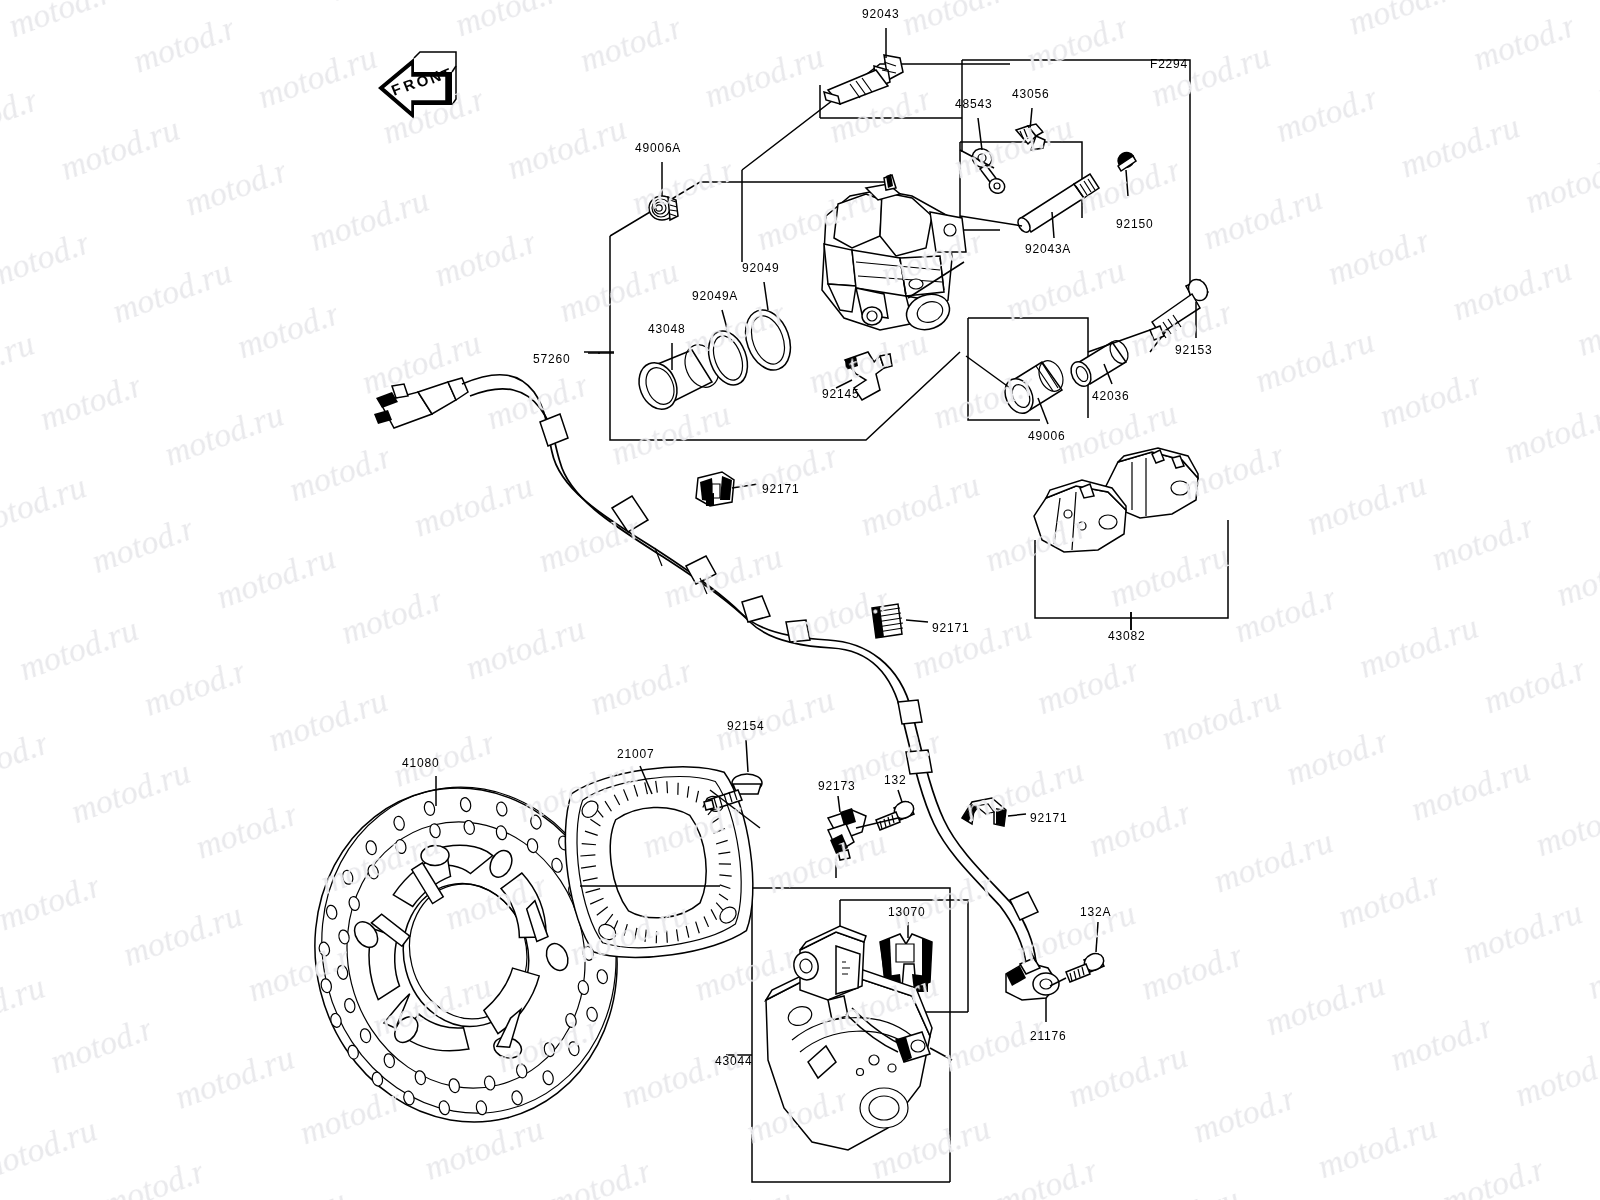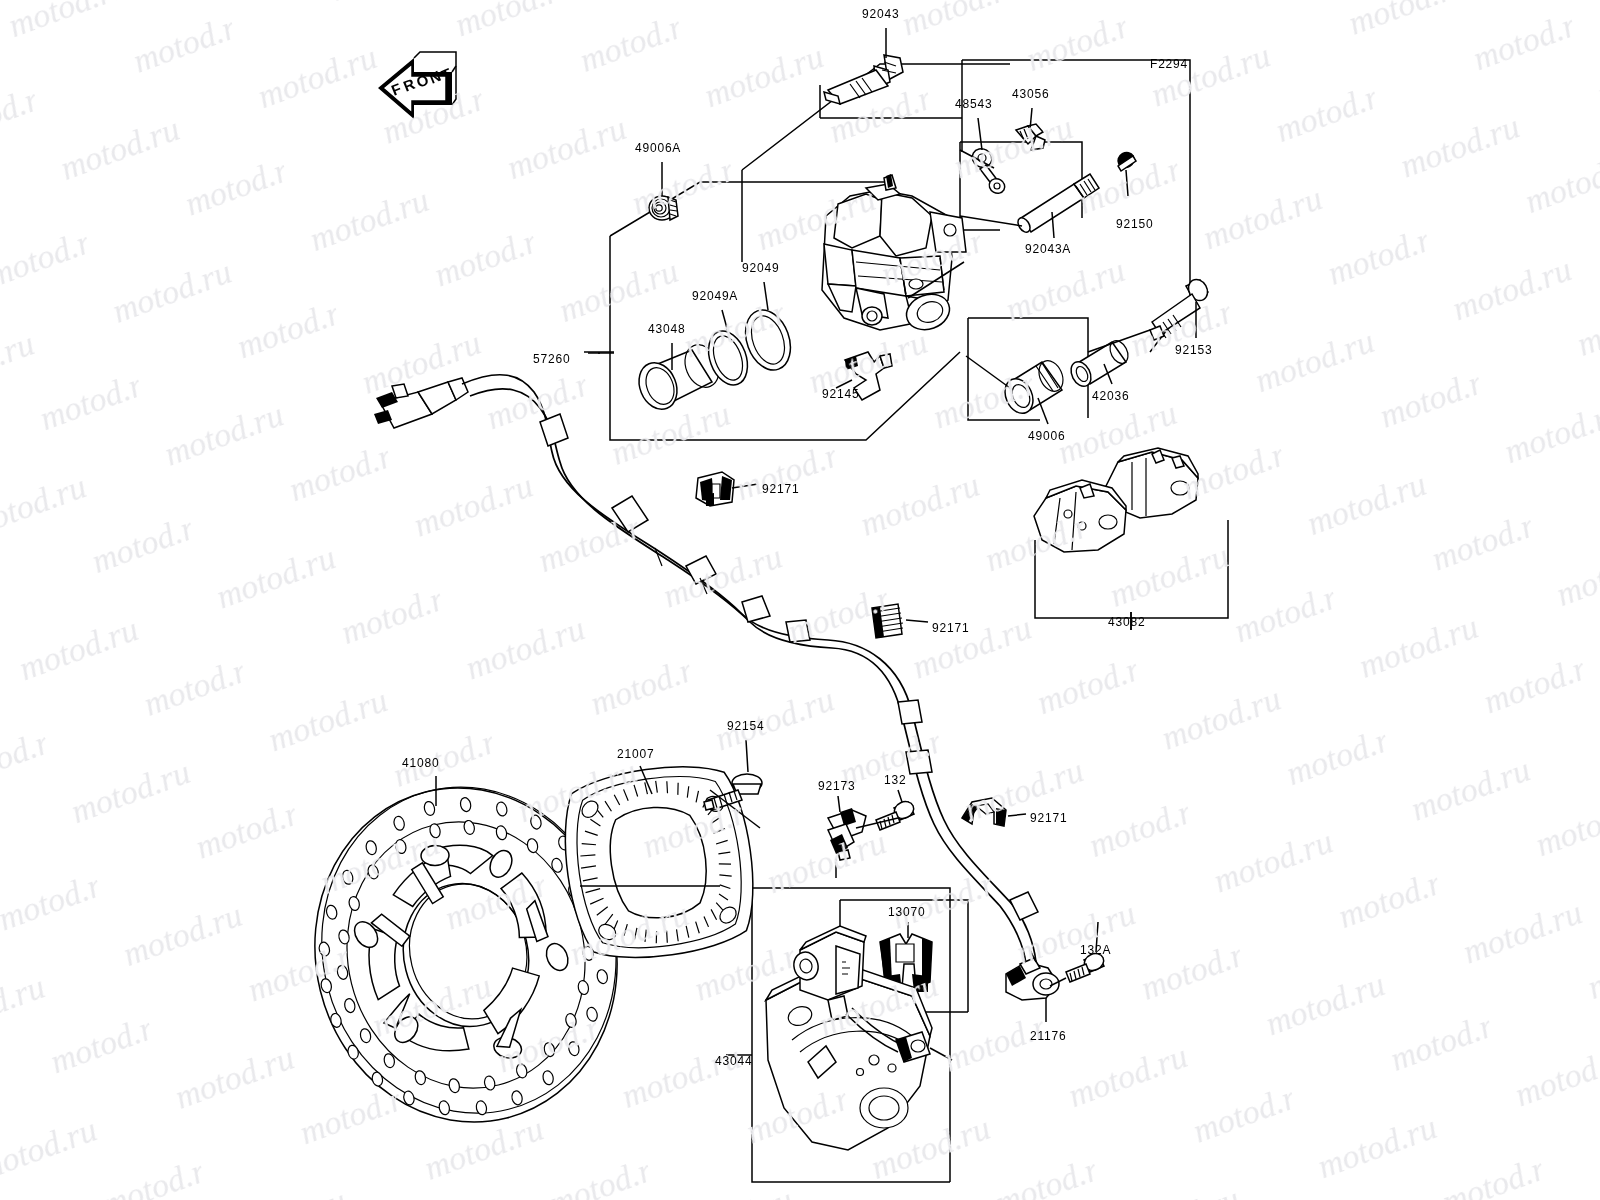--- a/index.html
+++ b/index.html
@@ -542,27 +542,27 @@
       <div class="lbl code" style="left: 1025px; top: 243px;">92043A</div>
       <div class="lbl code" style="left: 742px; top: 262px;">92049</div>
       <div class="lbl code" style="left: 692px; top: 290px;">92049A</div>
       <div class="lbl code" style="left: 648px; top: 323px;">43048</div>
       <div class="lbl code" style="left: 1175px; top: 344px;">92153</div>
       <div class="lbl code" style="left: 533px; top: 353px;">57260</div>
       <div class="lbl code" style="left: 1092px; top: 390px;">42036</div>
       <div class="lbl code" style="left: 782px; top: 388px; margin-left: 40px;">92145</div>
       <div class="lbl code" style="left: 1028px; top: 430px;">49006</div>
       <div class="lbl code" style="left: 762px; top: 483px;">92171</div>
-      <div class="lbl code" style="left: 1108px; top: 616px;">43082</div>
+      <div class="lbl code" style="left: 1108px; top: 630px;">43082</div>
       <div class="lbl code" style="left: 932px; top: 622px;">92171</div>
       <div class="lbl code" style="left: 727px; top: 720px;">92154</div>
       <div class="lbl code" style="left: 392px; top: 757px; margin-left: 10px;">41080</div>
       <div class="lbl code" style="left: 617px; top: 748px;">21007</div>
       <div class="lbl code" style="left: 818px; top: 780px;">92173</div>
       <div class="lbl code" style="left: 884px; top: 774px;">132</div>
       <div class="lbl code" style="left: 1030px; top: 812px;">92171</div>
       <div class="lbl code" style="left: 888px; top: 906px;">13070</div>
-      <div class="lbl code" style="left: 1080px; top: 906px; margin-top: 38px;">132A</div>
+      <div class="lbl code" style="left: 1080px; top: 906px;">132A</div>
       <div class="lbl code" style="left: 1030px; top: 1030px;">21176</div>
       <div class="lbl code" style="left: 673px; top: 1055px; margin-left: 42px;">43044</div>
     </div>
 
 </div>
 
 </body></html>

